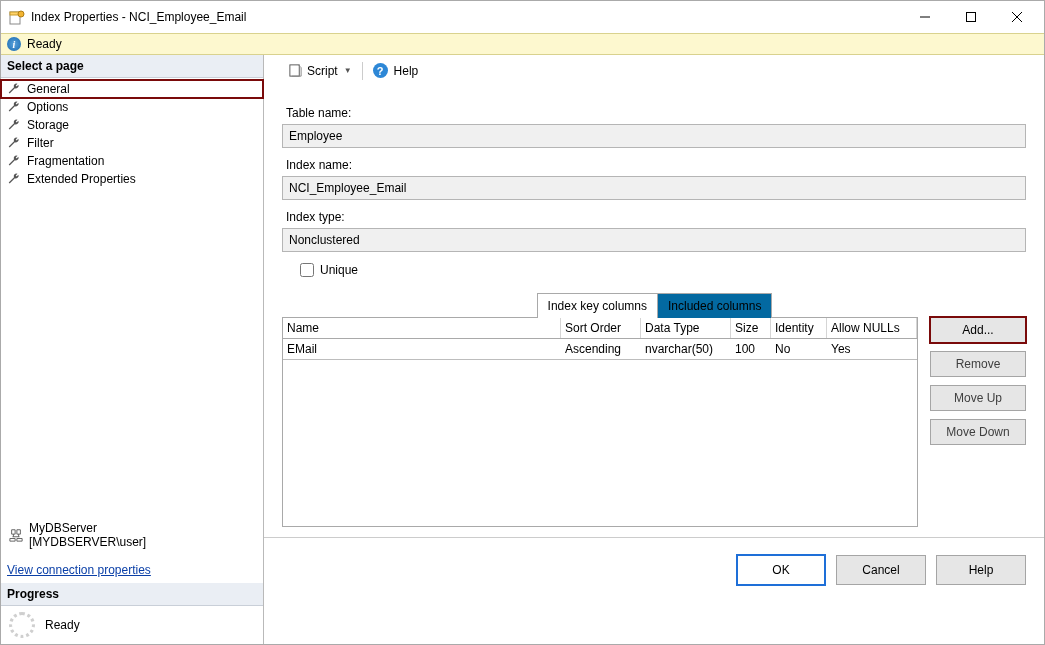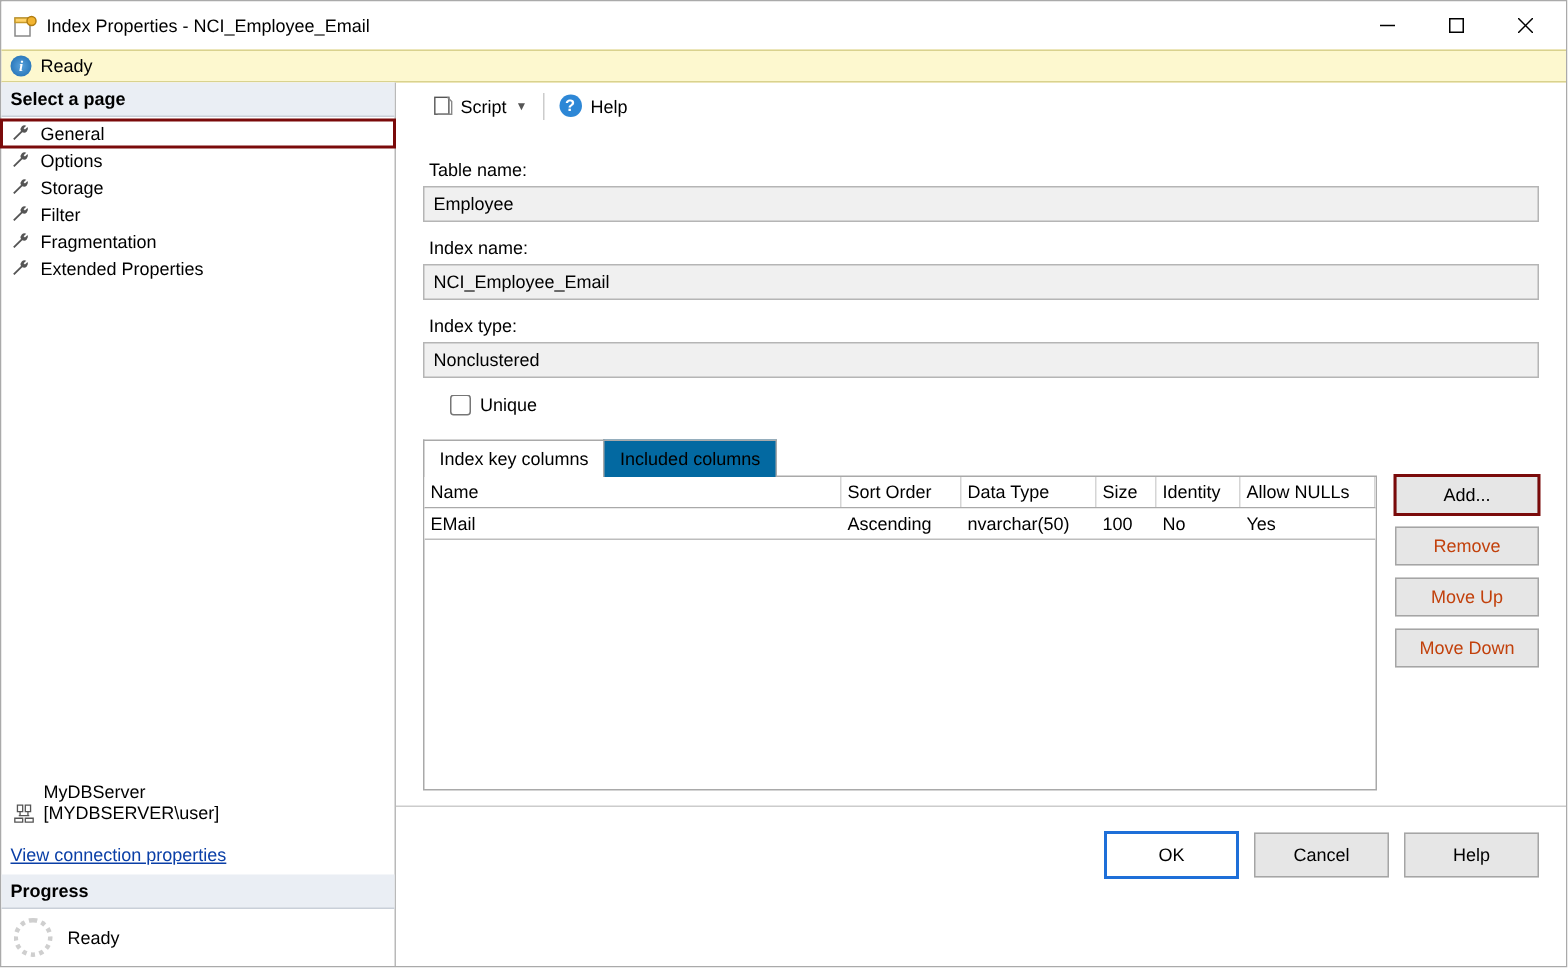--- a/index.html
+++ b/index.html
@@ -29,40 +29,40 @@
 .main { flex: 1; display: flex; flex-direction: column; padding: 0; }
 .toolbar { padding: 6px 20px; display: flex; align-items: center; gap: 6px; }
 .tbtn { display: flex; align-items: center; gap: 4px; padding: 2px 4px; }
 .tbtn .arrow { font-size: 8px; margin-left: 2px; color: #555; }
 .help-icon { width: 15px; height: 15px; border-radius: 50%; background: #2d87d6; display: inline-flex; align-items: center; justify-content: center; color: #fff; font-weight: bold; font-size: 11px; margin-right: 2px; }
 .form { padding: 10px 18px; }
 .field-label { margin: 10px 0 4px 4px; }
 .ro-field { border: 1px solid #b5b5b5; background: #f0f0f0; padding: 4px 6px; height: 24px; }
 .chk { display: flex; align-items: center; margin: 8px 0 0 14px; }
 .chk input { width: 14px; height: 14px; margin-right: 6px; }
-.tabs-row { display: flex; margin-top: 12px; }
+.tabs-row { display: flex; margin-top: 12px; justify-content: center; }
 .tab { border: 1px solid #a9a9a9; border-bottom: none; padding: 5px 10px; background: #fff; position: relative; top: 1px; margin-right: -1px; }
 .tab.inactive { background: #0369a1; }
 .grid-wrap { display: flex; gap: 12px; }
 .grid { flex: 1; border: 1px solid #a9a9a9; height: 210px; background: #fff; }
 .ghead, .grow { display: flex; }
 .ghead { background: #fff; border-bottom: 1px solid #a9a9a9; justify-content: center; }
 .ghead .c, .grow .c { padding: 3px 4px; }
 .ghead .c { border-right: 1px solid #d5d5d5; }
 .c.name { flex: 1; min-width: 230px; }
 .c.sort { width: 80px; }
 .c.dt   { width: 90px; }
 .c.size { width: 40px; }
 .c.ident{ width: 56px; }
 .c.null { width: 90px; }
 .grow { border-bottom: 1px solid #bdbdbd; background: #fff; }
 .btn-col { display: flex; flex-direction: column; gap: 8px; width: 96px; }
 .btn { border: 1px solid #a5a5a5; background: #e6e6e6; padding: 5px 0; text-align: center; }
 .btn.ok { border: 2px solid #1e6fd8; background: #fff; }
-.btn.disabled { color: #c2410c; }
+.btn.disabled { color: #404040; }
 .btn.emph { outline: 2px solid #7a0a0a; outline-offset: -1px; }
 .footer { height: 64px; border-top: 1px solid #ccc; display: flex; align-items: center; justify-content: flex-end; padding: 0 18px; gap: 10px; }
 .footer .btn { width: 90px; padding: 7px 0; }
 </style>
 </head>
 <body>
 
 <div class="window">
 
   <div class="titlebar">
@@ -133,21 +133,21 @@
         </div>
         <div class="nav-item">
           <svg class="wrench" viewBox="0 0 16 16">
               <path d="M13 3a3 3 0 0 1-4 4L3 13l-1-1 6-6a3 3 0 0 1 4-4l-2 2 1 1 2-2z" fill="#555"></path>
             </svg>
           <span>Extended Properties</span>
         </div>
       </div>
       <div class="spacer"></div>
       <div class="conn-body">
-        <div style="display:flex;align-items:flex-end">
+        <div style="display:flex;align-items:center">
           <svg class="connect-icon" viewBox="0 0 16 16">
               <path d="M3 2h4v5H3zM9 2h4v5H9zM1 12h6v3H1zM9 12h6v3H9zM5 7v3M11 7v3M4 10h8" stroke="#555" fill="none"></path>
             </svg>
           <div>
             <div>MyDBServer</div>
             <div>[MYDBSERVER\user]</div>
           </div>
         </div>
       </div>
       <div class="link">View connection properties</div>

